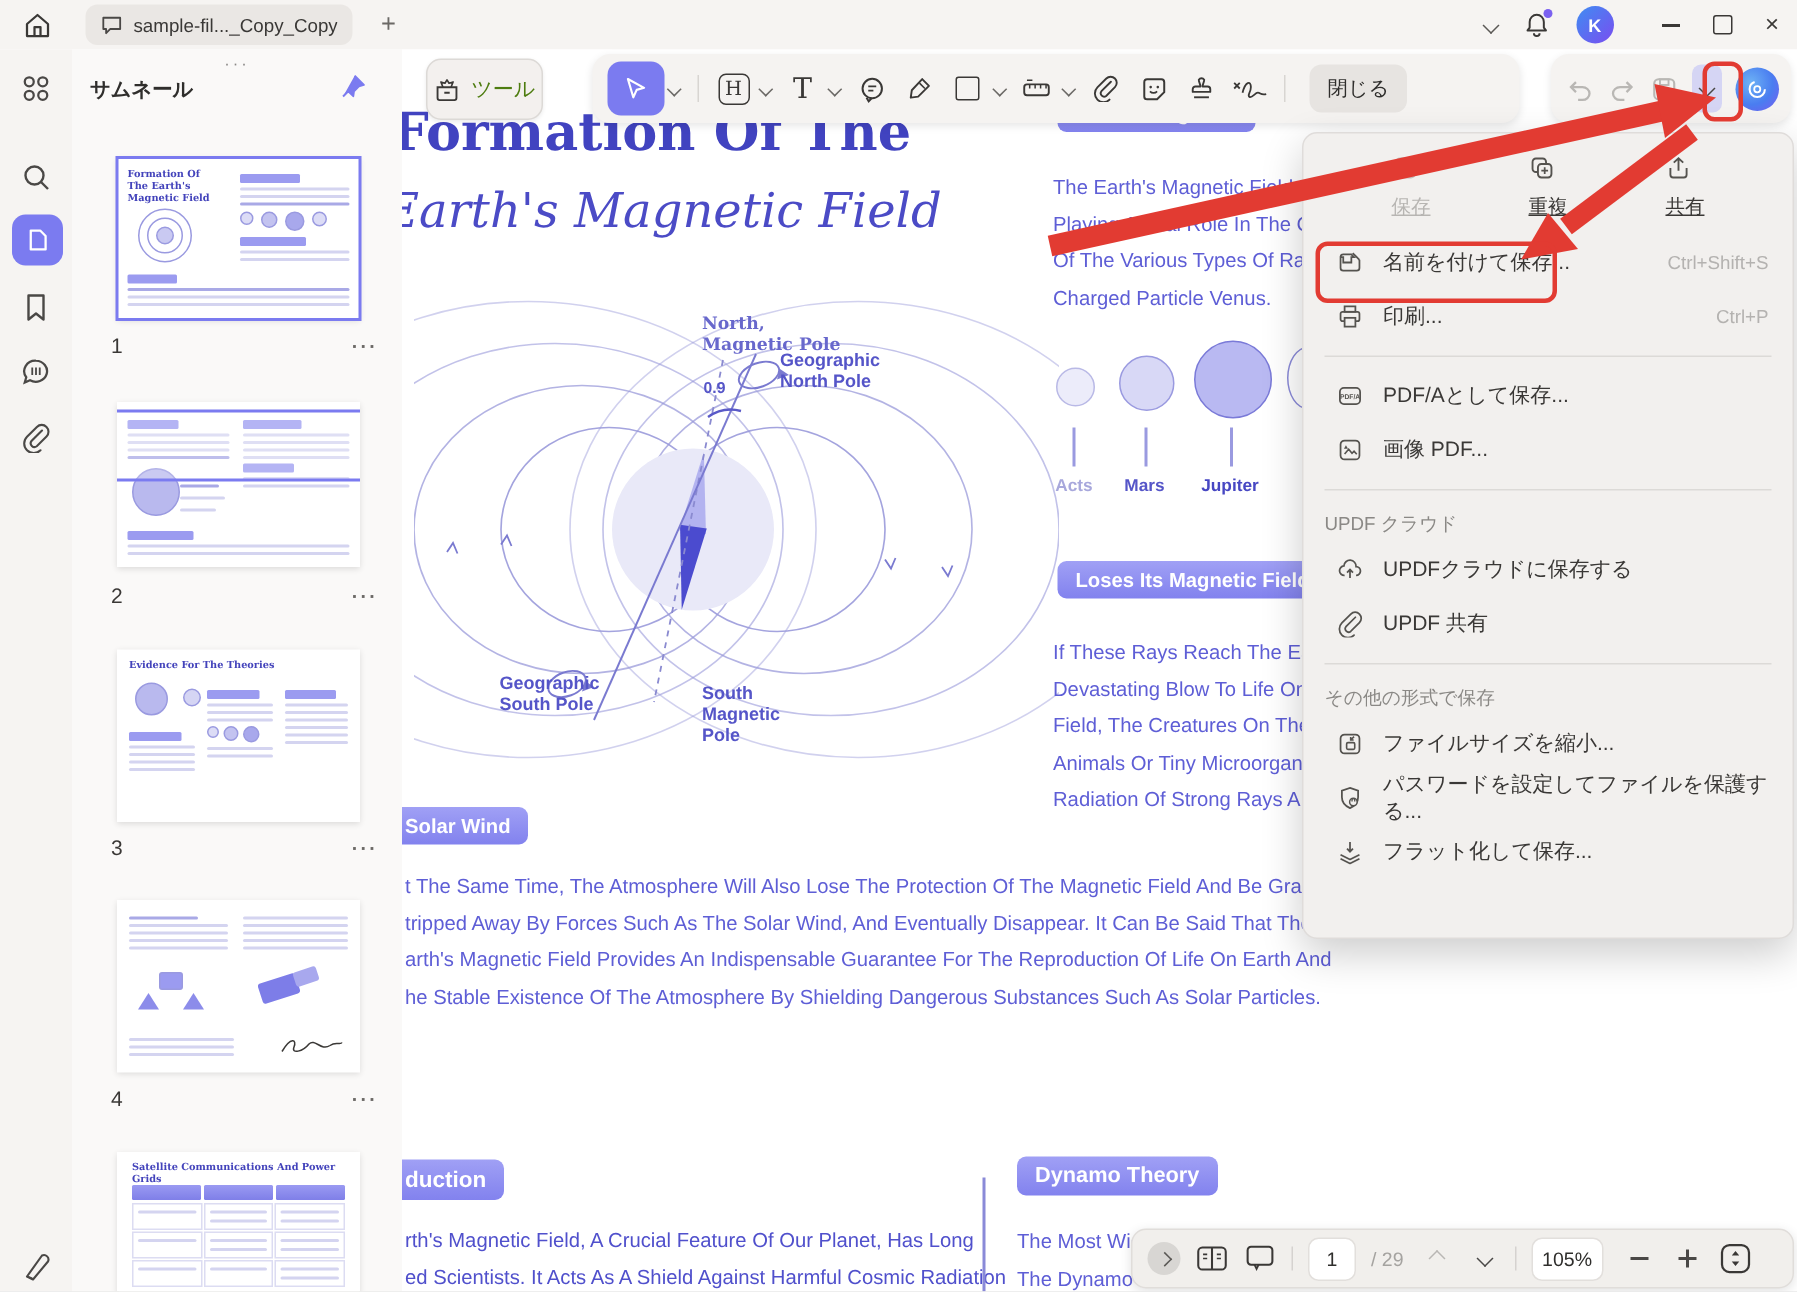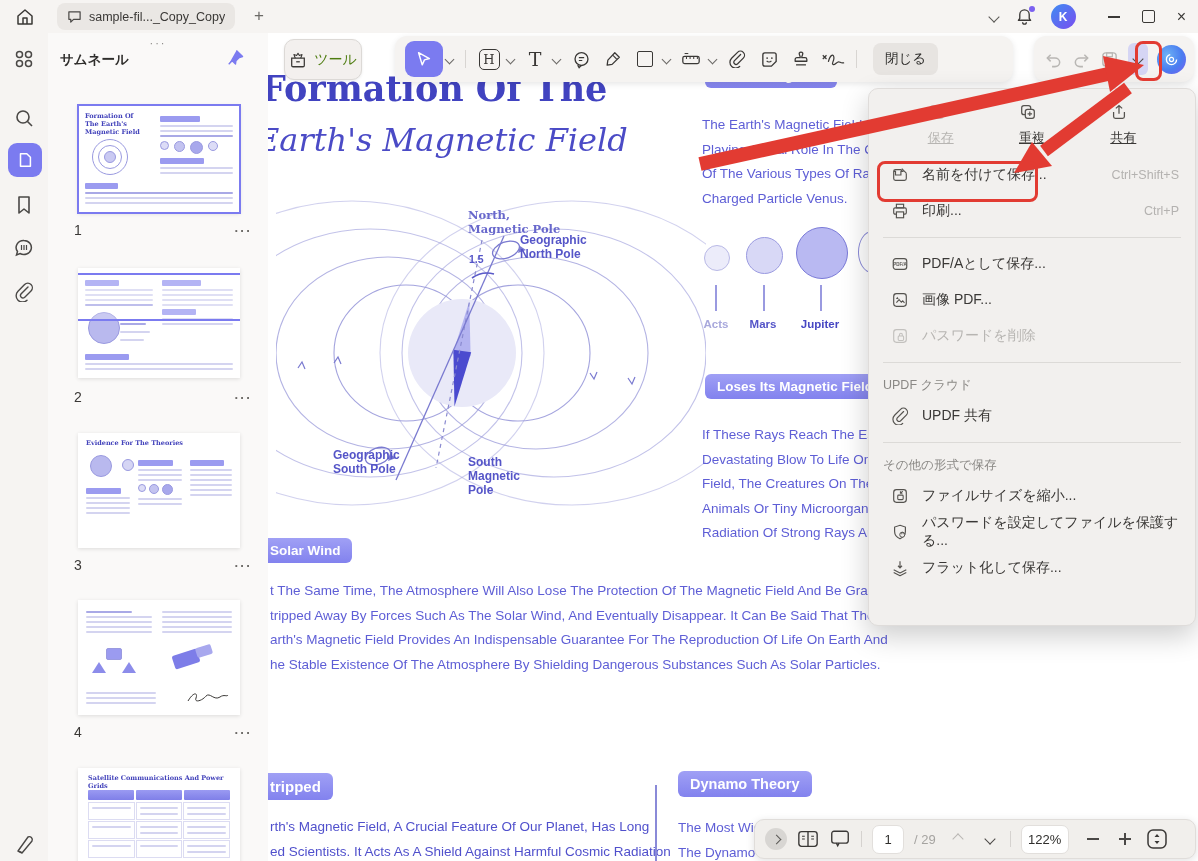--- a/index.html
+++ b/index.html
@@ -407,21 +407,21 @@
       <path d="M196 90 a26 26 0 0 1 22 -4" fill="none" stroke="#5a5ac8" stroke-width="1.6"></path>
       <ellipse cx="230" cy="62" rx="14" ry="8" fill="none" stroke="#7a7ad0" stroke-width="1.3" transform="rotate(-20 230 62)"></ellipse>
       <path d="M244 58 l6 4 l-8 3" fill="#7a7ad0"></path>
       <ellipse cx="102" cy="268" rx="13" ry="8" fill="none" stroke="#7a7ad0" stroke-width="1.3" transform="rotate(-20 102 268)"></ellipse>
       <path d="M114 266 l6 4 l-8 3" fill="#7a7ad0"></path>
     </svg>
     <div style="position:absolute;left:152px;top:175px;font-family:'DejaVu Serif',serif;font-weight:bold;font-size:11.5px;color:#6868cc;white-space:pre-line;margin-left:48px;">North,
 Magnetic Pole</div>
     <div style="position:absolute;left:252px;top:200px;font-weight:bold;font-size:12px;color:#5555c8;white-space:pre-line;">Geographic
 North Pole</div>
-    <div style="position:absolute;left:201px;top:220px;font-weight:bold;font-size:10.5px;color:#5555c8;">1.5</div>
+    <div style="position:absolute;left:201px;top:220px;font-weight:bold;font-size:10.5px;color:#5555c8;">0.9</div>
     <div style="position:absolute;left:65px;top:415px;font-weight:bold;font-size:12px;color:#5555c8;white-space:pre-line;">Geographic
 South Pole</div>
     <div style="position:absolute;left:200px;top:422px;font-weight:bold;font-size:12px;color:#5555c8;white-space:pre-line;">South
 Magnetic
 Pole</div>
 
     <div class="rcol">
       <span class="badge" style="position:absolute;left:5px;top:0;">Earth's Magnetic</span>
       <div class="lines" style="position:absolute;left:2px;top:36px;">
         <div>The Earth's Magnetic Field Is Lik</div>
@@ -450,21 +450,21 @@
     </div>
 
     <span class="badge solar-badge">Solar Wind</span>
     <div class="solar-lines">
       <div>t The Same Time, The Atmosphere Will Also Lose The Protection Of The Magnetic Field And Be Gradually</div>
       <div>tripped Away By Forces Such As The Solar Wind, And Eventually Disappear. It Can Be Said That The</div>
       <div>arth's Magnetic Field Provides An Indispensable Guarantee For The Reproduction Of Life On Earth And</div>
       <div>he Stable Existence Of The Atmosphere By Shielding Dangerous Substances Such As Solar Particles.</div>
     </div>
 
-    <span class="badge" style="position:absolute;left:-10px;top:740px;font-size:15px;">tripped</span>
+    <span class="badge" style="position:absolute;left:-10px;top:740px;font-size:15px;">duction</span>
     <div class="bsec-line" style="top:786px;">rth's Magnetic Field, A Crucial Feature Of Our Planet, Has Long</div>
     <div class="bsec-line" style="top:811px;">ed Scientists. It Acts As A Shield Against Harmful Cosmic Radiation</div>
     <div class="vdiv"></div>
     <span class="badge" style="position:absolute;left:410px;top:738px;font-size:14.5px;">Dynamo Theory</span>
     <div class="dyn-lines" style="top:787px;">The Most Wide</div>
     <div class="dyn-lines" style="top:812px;">The Dynamo T</div>
   </div>
 
   <div class="tools-btn">
     <svg class="icon" width="18" height="18" viewBox="0 0 20 20">
@@ -623,30 +623,29 @@
       <span>PDF/Aとして保存...</span>
     </div>
     <div class="mitem">
       <svg class="icon micon" viewBox="0 0 20 20">
         <rect x="3" y="3" width="14" height="14" rx="3" fill="none" stroke="#55534f" stroke-width="1.3"></rect>
         <path d="M6 13 l3 -3.5 l2.5 3 l1.5 -1.6 l2 2.3" fill="none" stroke="#55534f" stroke-width="1.2"></path>
         <path d="M7 6.5 l1.5 2.5 h-3 Z" fill="#55534f"></path>
       </svg>
       <span>画像 PDF...</span>
     </div>
-    <div class="mitem dis">
-      <svg class="icon micon" viewBox="0 0 20 20">
-        <rect x="3" y="3" width="14" height="14" rx="3" fill="none" stroke="#c3c1be" stroke-width="1.3"></rect>
-        <rect x="8" y="10" width="6" height="5" rx="1" fill="none" stroke="#c3c1be" stroke-width="1.2"></rect>
-        <path d="M9.5 10 v-1.5 a1.5 1.5 0 0 1 3 0 V10" fill="none" stroke="#c3c1be" stroke-width="1.2"></path>
-      </svg>
-      <span>パスワードを削除</span>
-    </div>
     <div class="mdiv"></div>
     <div class="mhead">UPDF クラウド</div>
+    <div class="mitem">
+      <svg class="icon micon" viewBox="0 0 20 20">
+        <path d="M6 14 a3.5 3.5 0 0 1 -0.5 -7 a4.5 4.5 0 0 1 9 0.5 a3 3 0 0 1 0 6.5" fill="none" stroke="#55534f" stroke-width="1.3"></path>
+        <path d="M10 16 v-6 M7.8 12 L10 9.6 L12.2 12" fill="none" stroke="#55534f" stroke-width="1.3"></path>
+      </svg>
+      <span>UPDFクラウドに保存する</span>
+    </div>
     <div class="mitem">
       <svg class="icon micon" viewBox="0 0 20 20">
         <path d="M14 5 L7 12 a2.5 2.5 0 0 0 3.5 3.5 L17 9 a4.5 4.5 0 0 0 -6.4 -6.4 L4 9.2 a6.3 6.3 0 0 0 9 9" fill="none" stroke="#55534f" stroke-width="1.3" stroke-linecap="round"></path>
       </svg>
       <span>UPDF 共有</span>
     </div>
     <div class="mdiv"></div>
     <div class="mhead">その他の形式で保存</div>
     <div class="mitem">
       <svg class="icon micon" viewBox="0 0 20 20">
@@ -686,21 +685,21 @@
     <svg class="icon" width="22" height="20" viewBox="0 0 24 20">
       <path d="M3 4 a2.5 2.5 0 0 1 2.5 -2.5 h13 A2.5 2.5 0 0 1 21 4 v8 a2.5 2.5 0 0 1 -2.5 2.5 h-13 A2.5 2.5 0 0 1 3 12 Z" fill="none" stroke="#3a3836" stroke-width="1.5"></path>
       <path d="M8 14.5 l1.5 3 l1.5 -3" fill="none" stroke="#3a3836" stroke-width="1.4"></path>
     </svg>
     <span class="bb-sep"></span>
     <div class="pill" style="width:30px;">1</div>
     <span class="slash29">/ 29</span>
     <span class="chev up" style="margin-left:8px;border-color:#b9b7b4;"></span>
     <span class="chev" style="margin-left:14px;border-color:#4a4846;"></span>
     <span class="bb-sep" style="margin-left:6px;"></span>
-    <div class="pill" style="width:46px;">122%</div>
+    <div class="pill" style="width:46px;">105%</div>
     <span class="hbar" style="margin-left:8px;"></span>
     <span class="plus" style="margin-left:10px;"></span>
     <svg class="icon" width="24" height="24" viewBox="0 0 24 24" style="margin-left:4px;">
       <rect x="3" y="3" width="18" height="18" rx="5" fill="none" stroke="#3a3836" stroke-width="1.5"></rect>
       <path d="M12 7 l2.5 3 h-5 Z M12 17 l2.5 -3 h-5 Z" fill="#3a3836"></path>
     </svg>
   </div>
 
   <svg class="ann" viewBox="0 0 1198 861">
     <line x1="700" y1="164" x2="1108" y2="74" stroke="#e23b32" stroke-width="14"></line>

